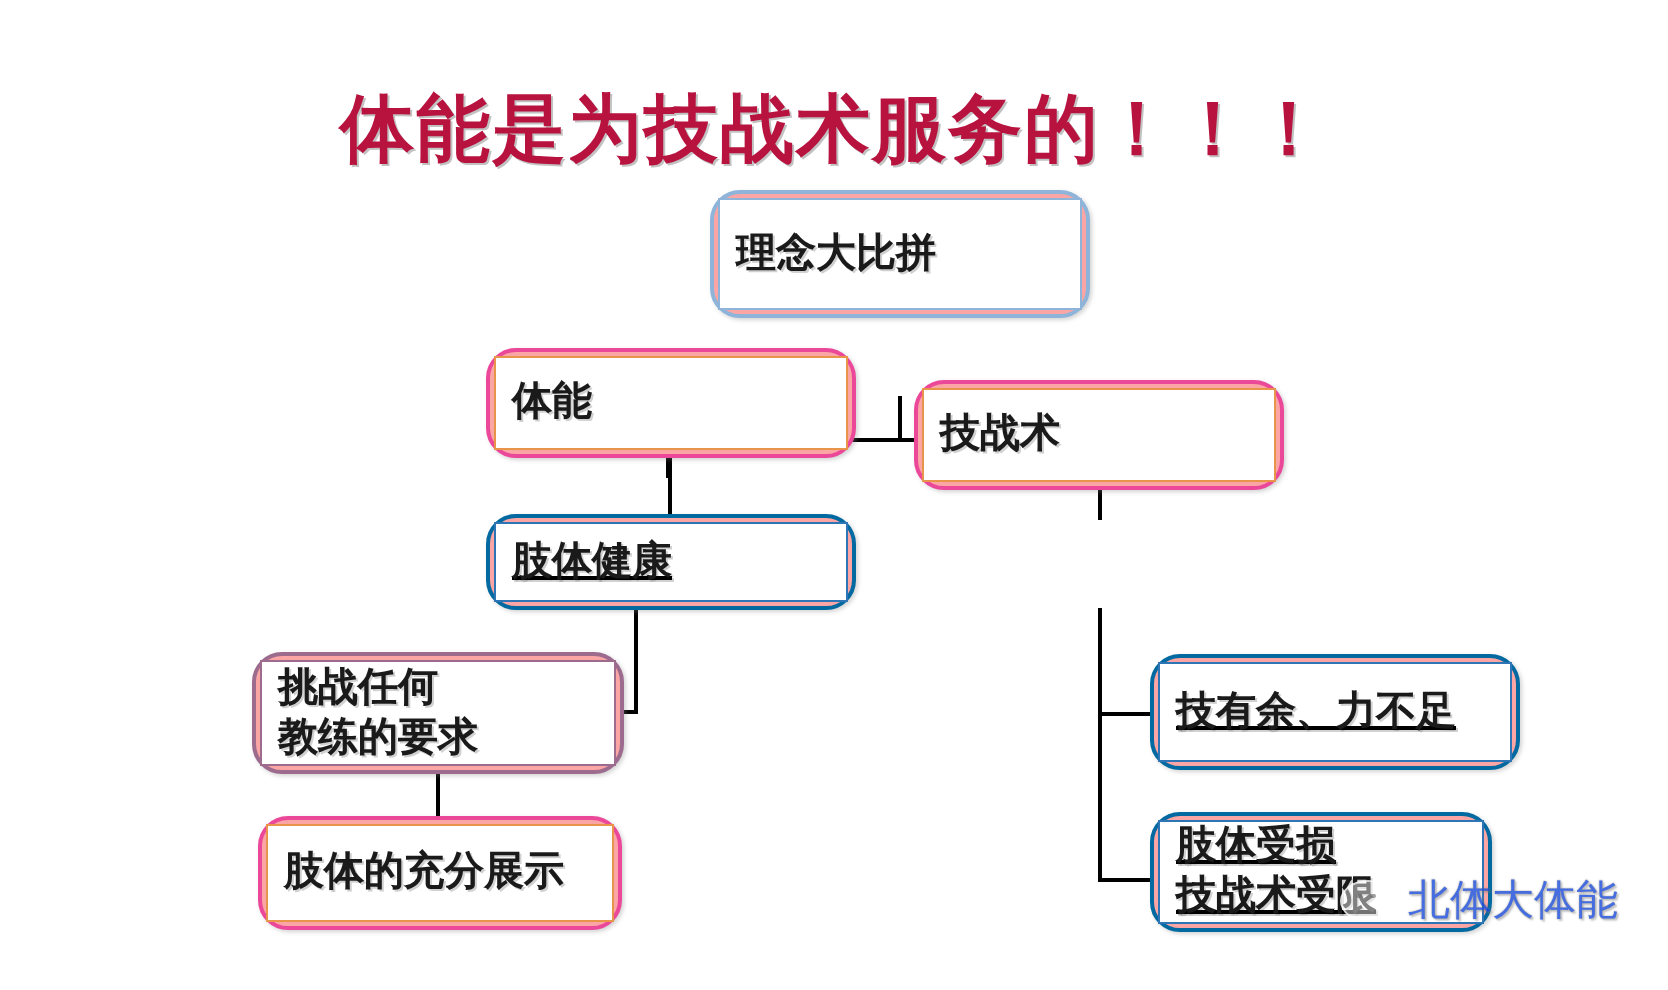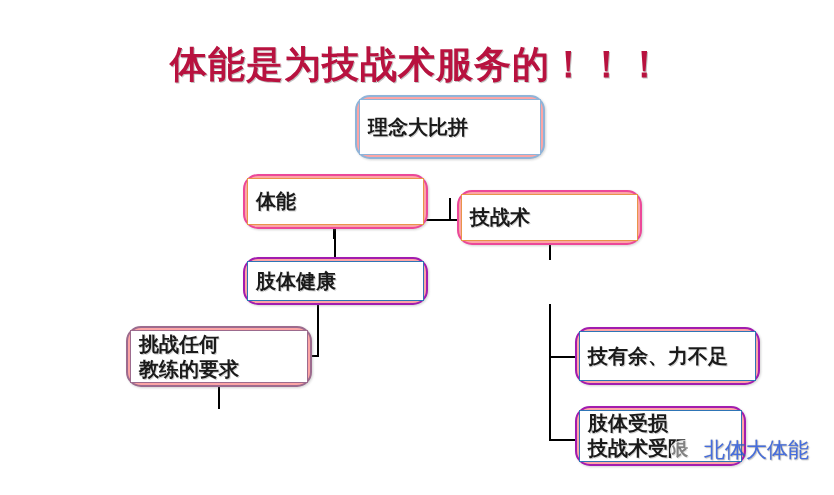--- a/index.html
+++ b/index.html
@@ -64,21 +64,21 @@
     text-shadow: 1px 1px 0 rgba(140,140,140,0.40);
   }
 
   
   .b-lightblue        { border: 2px solid #8fb4d9; padding: 2px; }
   .b-lightblue .inner { border: 1px solid #8fb4d9; }
 
   .b-orange           { border: 2px solid #ec4899; padding: 2px; }
   .b-orange .inner    { border: 1px solid #e8944a; }
 
-  .b-blue             { border: 2px solid #a21caf; padding: 2px; }
+  .b-blue             { border: 2px solid #0369a1; padding: 2px; text-decoration: underline; }
   .b-blue .inner      { border: 1px solid #2e75b6; }
 
   .b-purple           { border: 2px solid #9c6b8e; padding: 2px; }
   .b-purple .inner    { border: 1px solid #9c6b8e; }
 
   .node.center .inner { justify-content: flex-start; }
 
   
   .conn {
     position: absolute;
@@ -180,20 +180,25 @@
   </div>
 
 
   <div class="node b-purple" style="left:126px; top:326px; width:186px; height:61px;">
     <div class="inner">
       <span class="label">挑战任何
 教练的要求</span>
     </div>
   </div>
 
+  <div class="node b-orange" style="left:129px; top:408px; width:182px; height:57px;">
+    <div class="inner">
+      <span class="label">肢体的充分展示</span>
+    </div>
+  </div>
 
   <div class="node b-blue" style="left:575px; top:327px; width:185px; height:58px;">
     <div class="inner">
       <span class="label">技有余、力不足</span>
     </div>
   </div>
 
   <div class="node b-blue" style="left:575px; top:406px; width:171px; height:60px;">
     <div class="inner">
       <span class="label">肢体受损

